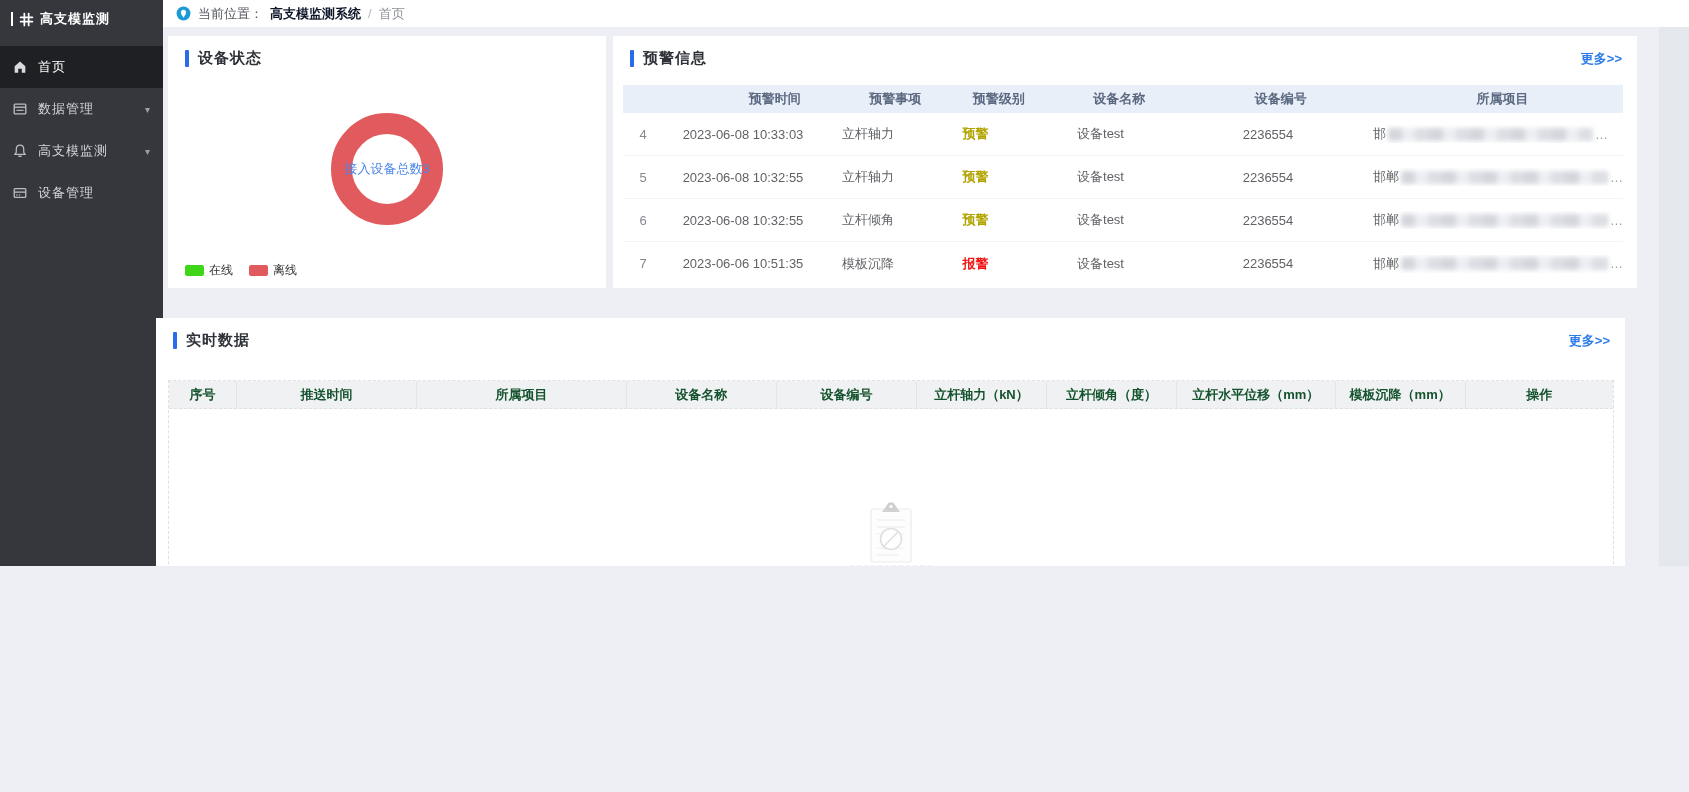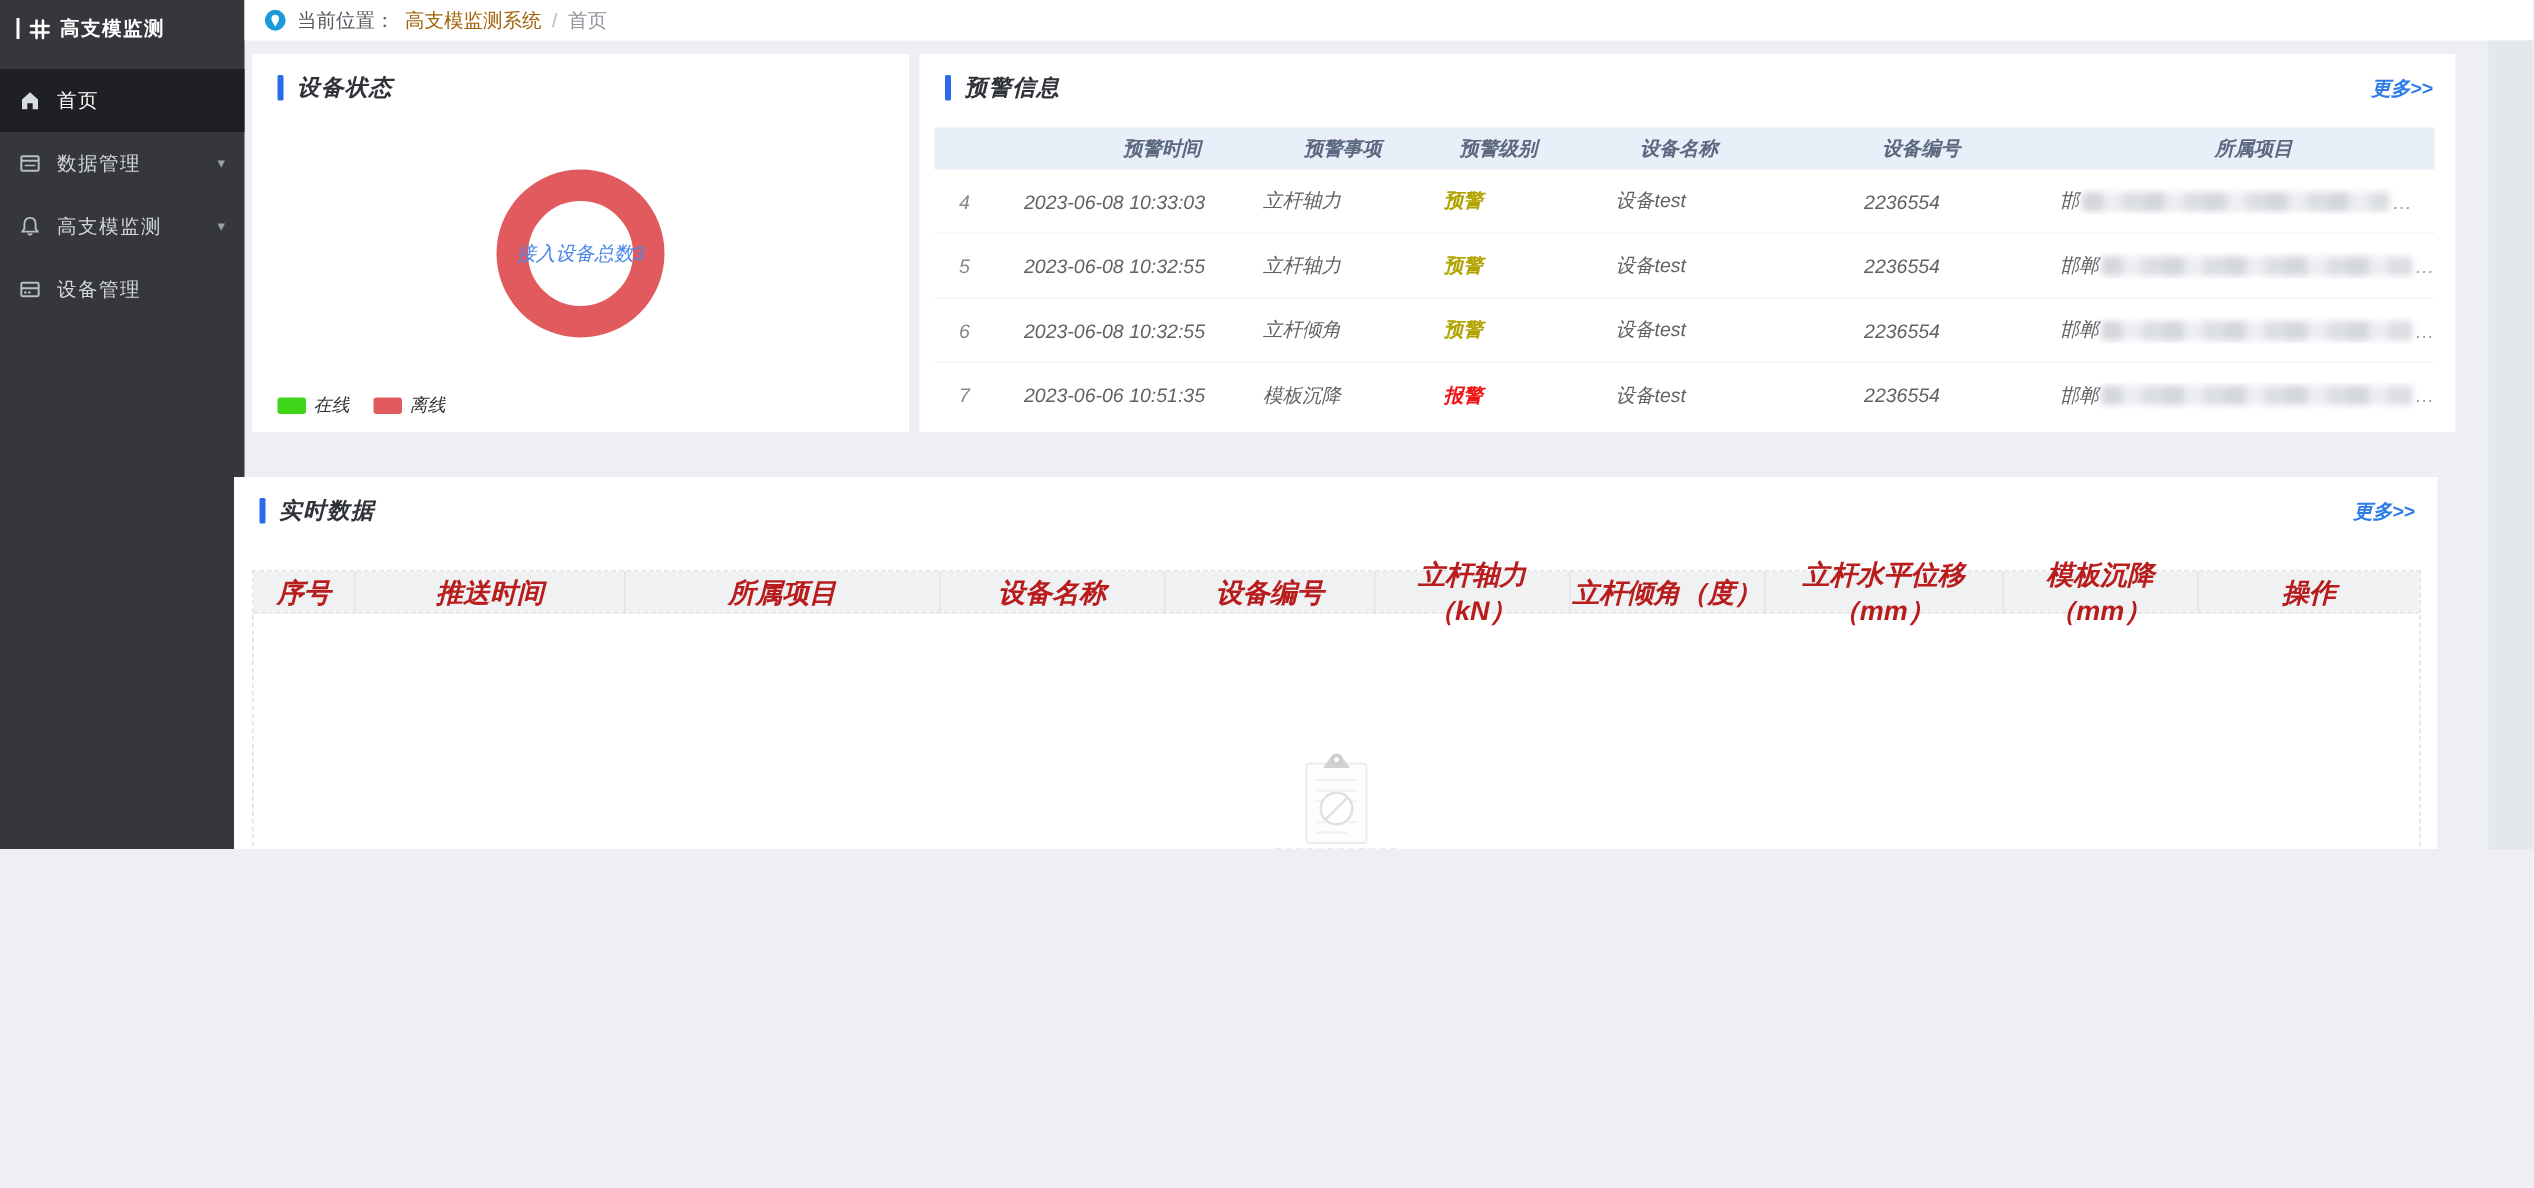--- a/index.html
+++ b/index.html
@@ -14,26 +14,26 @@
   .logo-text { color:#ffffff; font-size:13px; font-weight:bold; letter-spacing:1px; }
   .menu { margin-top:8px; }
   .menu-item { height:42px; display:flex; align-items:center; gap:10px; padding:0 12px; color:#d2d5db; font-size:13px; cursor:pointer; position:relative; letter-spacing:1px; }
   .menu-item.active { background:#1f2024; color:#ffffff; }
   .menu-item .caret { position:absolute; right:12px; color:#9a9fa8; font-size:10px; }
   .micon { flex:0 0 16px; }
 
   
   .breadcrumb { position:absolute; left:163px; top:0; right:0; height:27px; background:#ffffff; display:flex; align-items:center; gap:7px; padding-left:13px; font-size:13px; }
   .bc-prefix { color:#54585f; }
-  .bc-system { color:#a16207; font-weight:normal; cursor:pointer; }
+  .bc-system { color:#0f172a; font-weight:bold; cursor:pointer; }
   .bc-sep { color:#b3b7be; }
   .bc-current { color:#8c929b; }
 
   
-  .card { position:absolute; background:#ffffff;font-style:italic; }
+  .card { position:absolute; background:#ffffff; }
   .card-status   { left:168px; top:36px;  width:438px;  height:252px; }
   .card-warning  { left:613px; top:36px;  width:1024px; height:252px; }
   .card-realtime { left:156px; top:318px; width:1469px; height:465px; }
   .card-head { display:flex; align-items:center; padding:13px 15px 0 17px; }
   .tbar { width:4px; height:17px; background:#2a6be9; border-radius:1px; margin-right:9px; }
   .ttext { font-size:15px; font-weight:bold; color:#2f3238; letter-spacing:1px; }
   .more { margin-left:auto; font-size:13px; font-weight:bold; color:#2b7ce9; cursor:pointer; }
 
   
   .donut { position:absolute; left:50%; top:77px; transform:translateX(-50%); width:112px; height:112px; border:21px solid #e15b5e; border-radius:50%; }
@@ -59,21 +59,21 @@
   .c-proj  { width:25%; text-align:left; display:flex; align-items:center; gap:2px; }
   .wrow .c-level { font-weight:bold; }
   .lv-warn  { color:#b2a400; }
   .lv-alarm { color:#f21313; }
   .redact { display:inline-block; height:13px; border-radius:2px; filter:blur(2.5px); opacity:.8;
             background:repeating-linear-gradient(90deg,#c9ccd4 0 14px,#e8eaef 14px 27px,#d3d6dd 27px 41px); }
   .ellip { color:#9a9ea6; }
 
   
   .rt-region { position:absolute; left:12px; right:11px; top:62px; height:310px; border:1px dashed #dee0e5; }
-  .rt-head { display:flex; height:28px; background:#f0f1f3; border-bottom:1px dashed #dee0e5; font-size:18px; font-weight:600; color:#b91c1c; }
+  .rt-head { display:flex; height:28px; background:#f0f1f3; border-bottom:1px dashed #dee0e5; font-size:13px; font-weight:600; color:#14532d; }
   .rc { display:flex; align-items:center; justify-content:center; height:100%; border-right:1px solid #e3e4e8; text-align:center; }
   .rc:last-child { border-right:none; }
   .r0{width:4.7%} .r1{width:12.5%} .r2{width:14.5%} .r3{width:10.4%} .r4{width:9.7%}
   .r5{width:9%}  .r6{width:9%}    .r7{width:11%}   .r8{width:9%}    .r9{width:10.2%}
   .rt-empty { position:absolute; left:50%; top:118px; transform:translateX(-50%); text-align:center; }
   .empty-text { margin-top:6px; font-size:16px; color:#a8a8a8; }
 
   .right-gutter { position:absolute; right:0; top:27px; width:30px; height:765px; background:#e4e7ec; }
 </style>
 </head>

